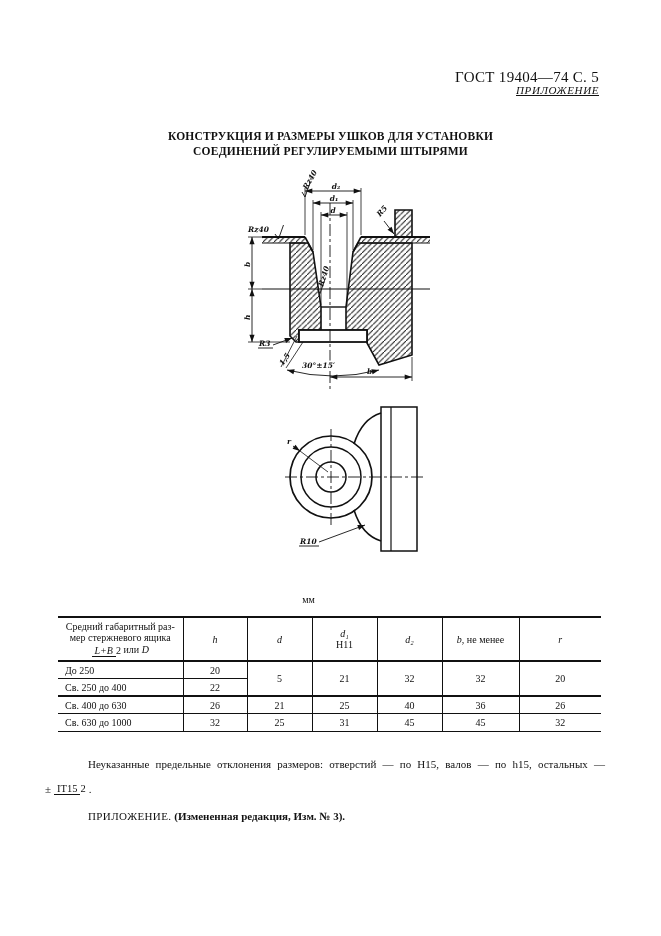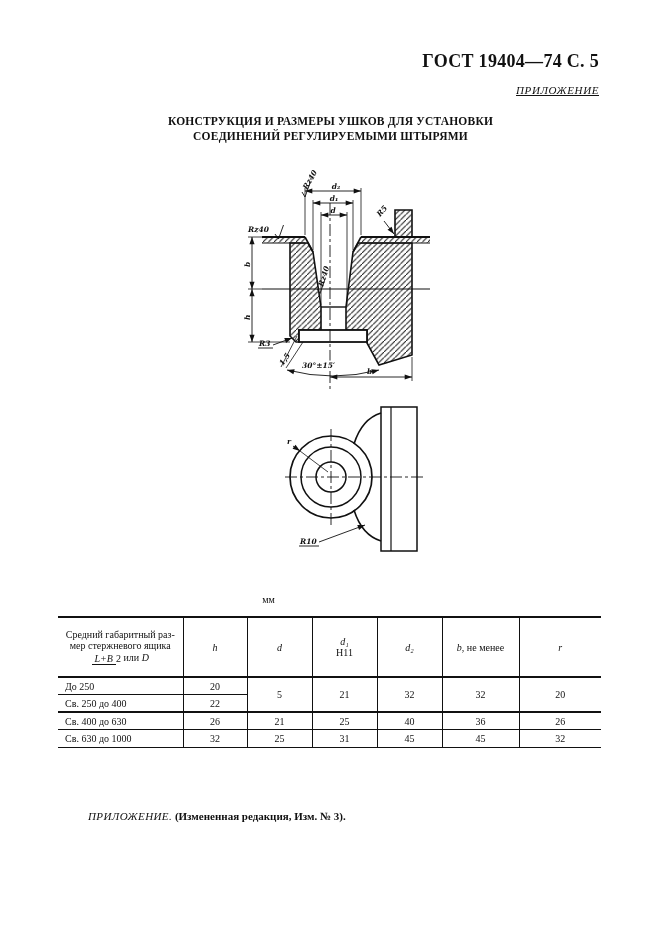--- a/index.html
+++ b/index.html
@@ -1,46 +1,46 @@
 <!DOCTYPE html>
 <html><head>
 <meta charset="utf-8">
 <style>
   html,body{margin:0;padding:0;background:#888;}
   .page{position:relative;width:661px;height:936px;background:#ffffff;
         font-family:"Liberation Serif","DejaVu Serif",serif;color:#111;overflow:hidden;}
-  .doc-ref{position:absolute;top:51px;right:62px;font-weight:bold;font-size:18px;letter-spacing:.3px;}
+  .doc-ref{position:absolute;top:69px;right:62px;font-weight:normal;font-size:15px;letter-spacing:.3px;}
   .annex-label{position:absolute;top:84px;right:62px;font-style:italic;font-size:11px;letter-spacing:.6px;text-decoration:underline;}
-  .page-title{position:absolute;top:114px;left:0;width:661px;text-align:center;
+  .page-title{position:absolute;top:129px;left:0;width:661px;text-align:center;
               font-weight:bold;font-size:11.5px;line-height:14.5px;letter-spacing:.2px;}
   .drawing{position:absolute;left:230px;top:165px;}
-  .unit-label{position:absolute;top:594px;left:0;width:537px;text-align:center;font-size:10px;}
+  .unit-label{position:absolute;top:594px;left:0;width:537px;text-align:center;font-size:10px;padding-left:40px;}
   .dim-table{position:absolute;top:616px;left:58px;width:543px;border-collapse:collapse;
              table-layout:fixed;font-size:10px;}
   .dim-table th,.dim-table td{border-left:1.5px solid #111;padding:0;text-align:center;vertical-align:middle;font-weight:normal;}
   .dim-table th:first-child,.dim-table td:first-child{border-left:none;}
   .dim-table{border-top:2.5px solid #111;border-bottom:1.5px solid #111;}
-  .dim-table thead tr{height:60px;margin-left:10px;}
+  .dim-table thead tr{height:44px;margin-left:10px;}
   .dim-table thead th{border-bottom:2.5px solid #111;font-size:10px;}
   .dim-table tbody tr{height:17.5px;}
   .dim-table td.l{text-align:left;padding-left:7px;}
   .dim-table tr.sep td{border-bottom:1.2px solid #111;}
   .dim-table tr.thick td{border-top:2.5px solid #111;margin-top:24px;}
   .dim-table tr.thin3 td{border-bottom:1.2px solid #111;}
   .c1{font-size:9px;line-height:11px;}
   .i{font-style:italic;}
   .frac{display:inline-flex;flex-direction:row;vertical-align:middle;text-align:center;line-height:1.1;}
   .frac .num{border-bottom:1px solid #111;padding:0 3px;}
   .frow{margin-top:1px;}
   .footnote{position:absolute;left:45px;top:757px;width:560px;font-size:11px;line-height:15px;}
   .fn-line1{text-align:justify;text-align-last:justify;text-indent:43px;}
   .fn-line2{margin-top:3px;display:flex;align-items:center;gap:3px;height:28px;}
   .fn-line2 .frac{font-size:10.5px;}
   .annex-ref{position:absolute;left:88px;top:810px;font-size:11px;}
-  .annex-ref .it{font-style:italic;letter-spacing:.4px;}
+  .annex-ref .it{letter-spacing:.4px;}
   .annex-ref .bd{font-weight:bold;}
   svg text.lbl{font-family:"DejaVu Serif","Liberation Serif",serif;font-style:italic;font-weight:bold;
                font-size:7.5px;fill:#111;}
 </style>
 </head>
 <body>
 
 <div class="page">
 
   <div class="doc-ref">ГОСТ 19404—74 С. 5</div>
@@ -239,19 +239,30 @@
         <td>32</td>
         <td>25</td>
         <td>31</td>
         <td>45</td>
         <td>45</td>
         <td>32</td>
       </tr>
     </tbody>
   </table>
 
+  <div class="footnote">
+    <div class="fn-line1">Неуказанные предельные отклонения размеров: отверстий — по Н15, валов — по h15, остальных —</div>
+    <div class="fn-line2">
+      <span>±</span>
+      <span class="frac">
+          <span class="num">IT15</span>
+          <span>2</span>
+        </span>
+      <span>.</span>
+    </div>
+  </div>
 
   <div class="annex-ref">
     <span class="it">ПРИЛОЖЕНИЕ.</span>
     <span class="bd">(Измененная редакция, Изм. № 3).</span>
   </div>
 
 </div>
 
 </body></html>

